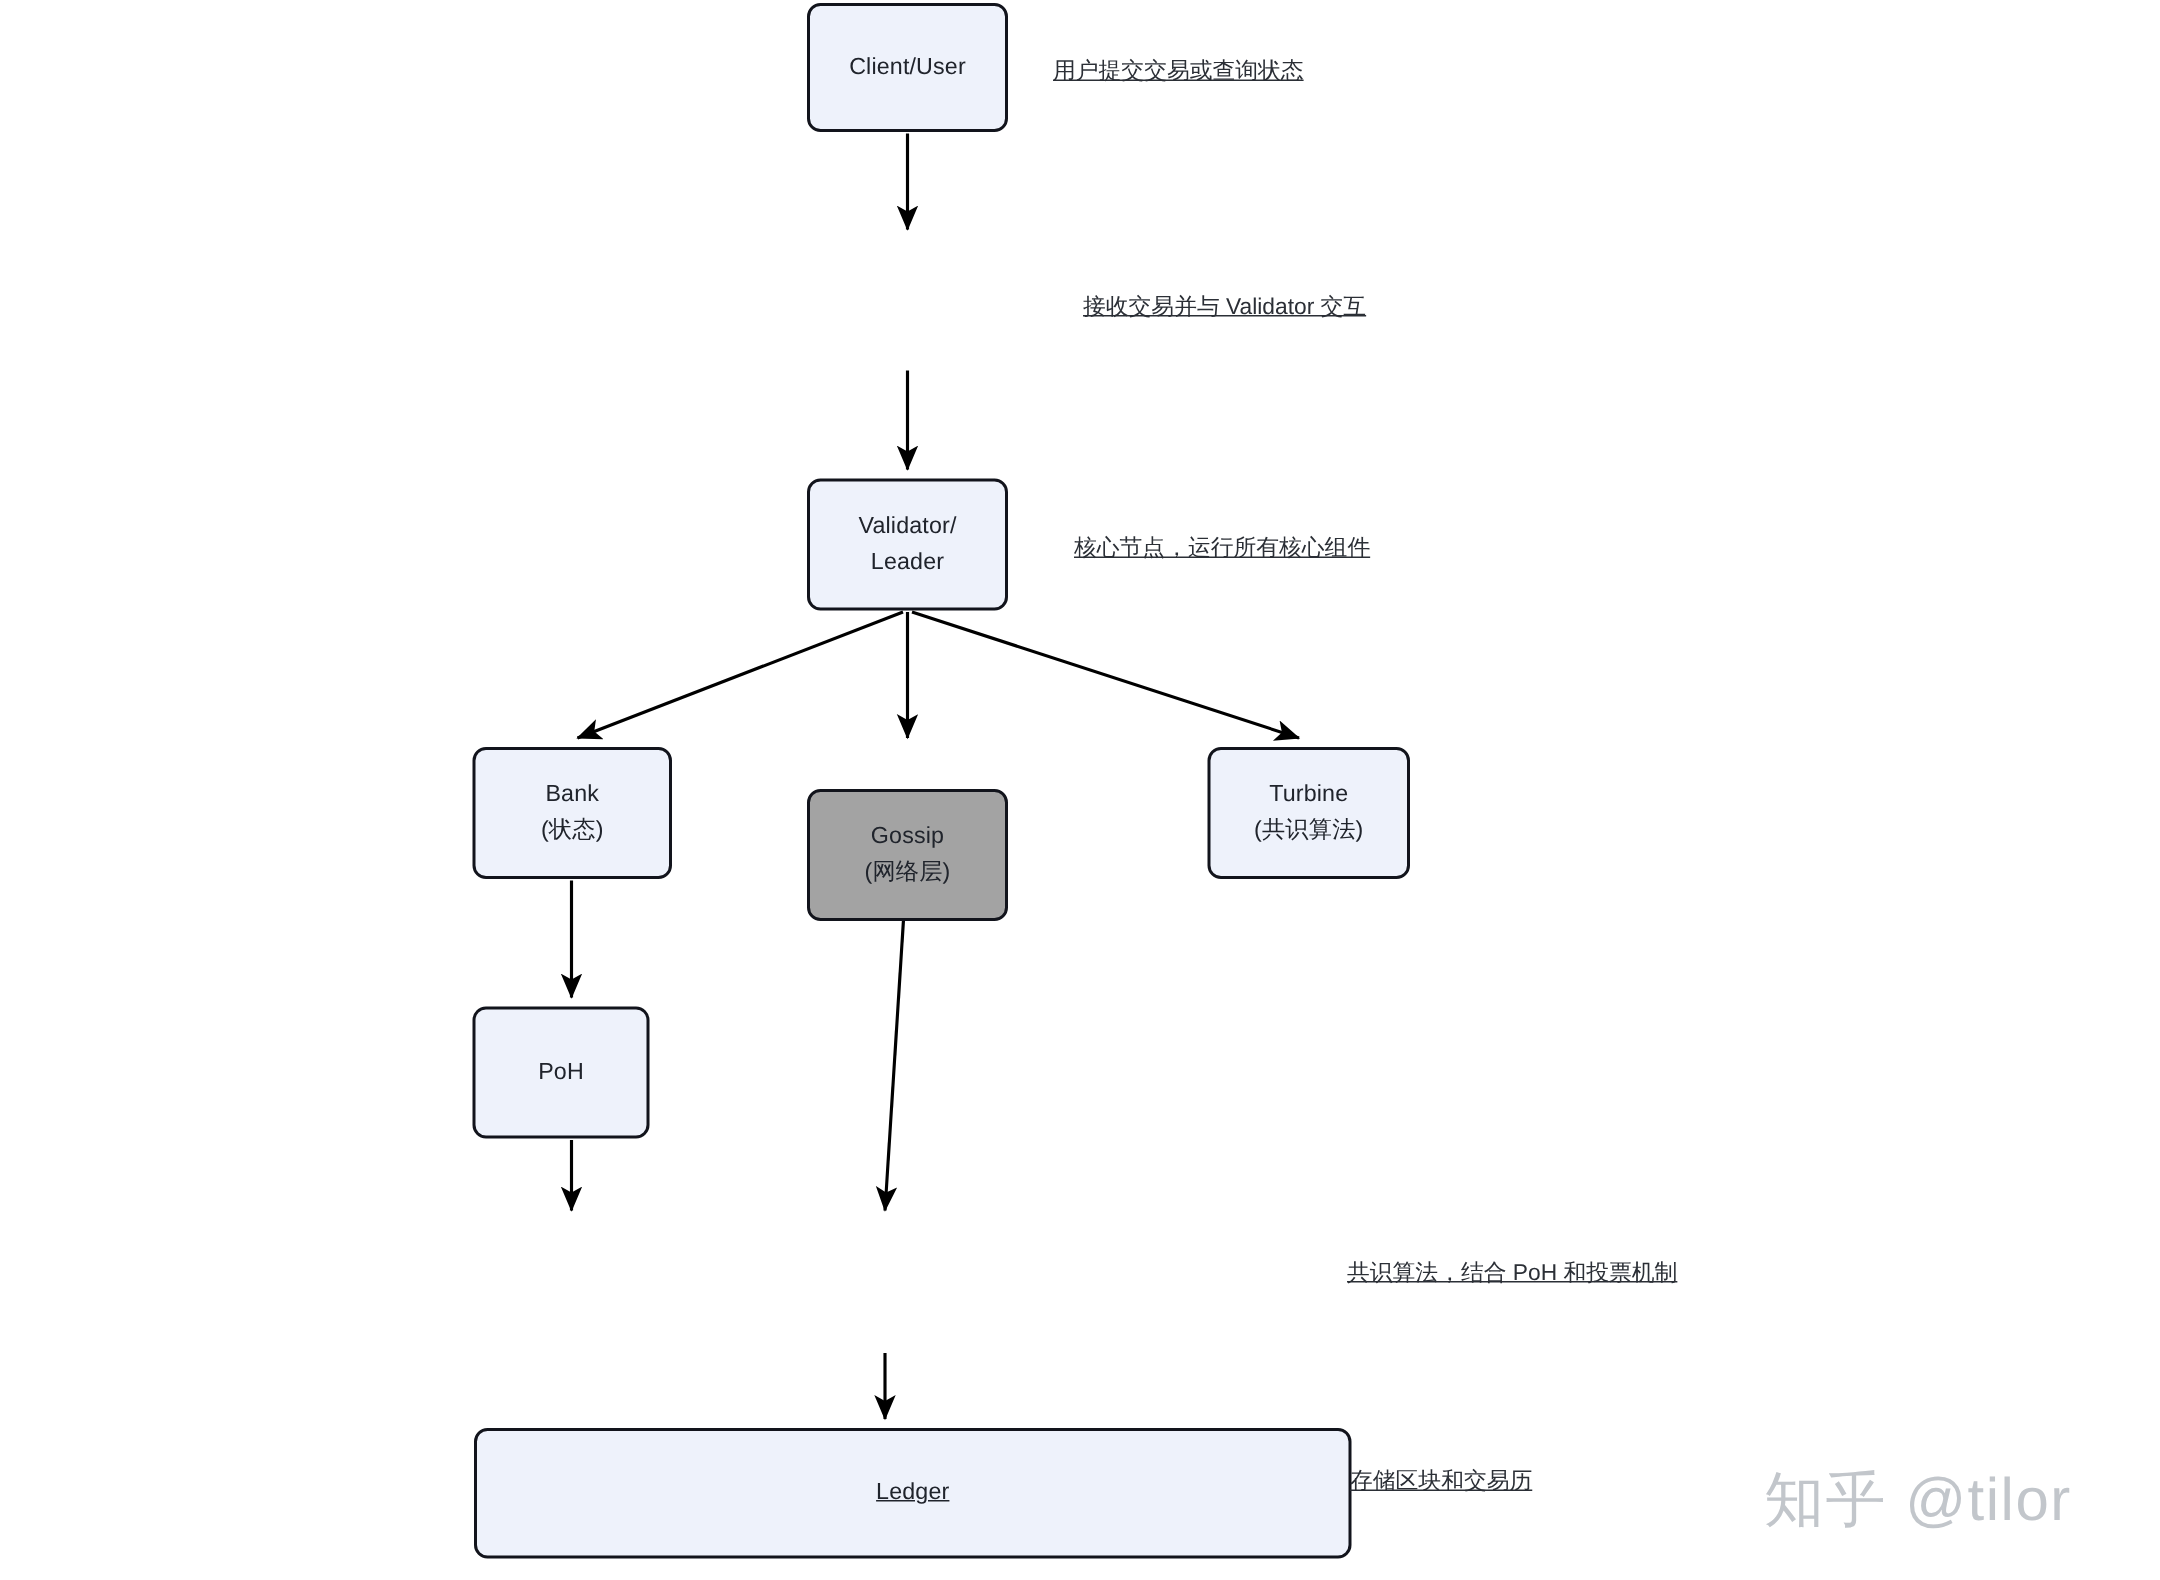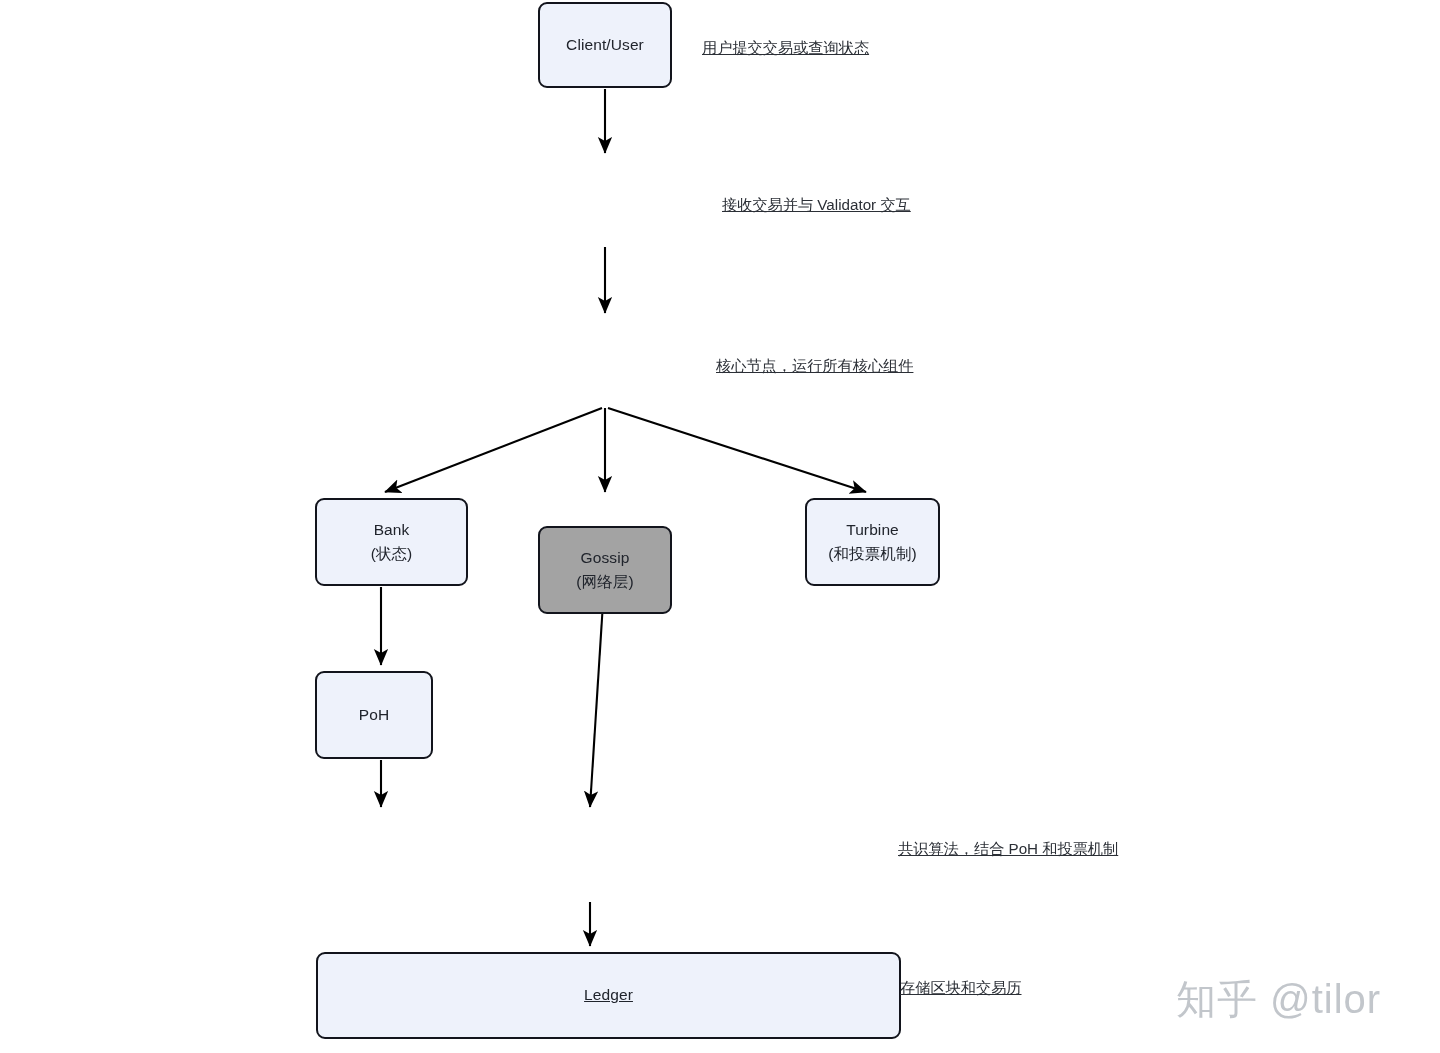--- a/index.html
+++ b/index.html
@@ -108,34 +108,38 @@
       <line x1="590" y1="902" x2="590" y2="946" stroke="#000000" stroke-width="2.1" marker-end="url(#arrowhead)"></line>
     </g>
   </svg>
 
   <div class="node" style="left: 538px; top: 2px; width: 134px; height: 86px; background: rgb(238, 242, 251); border-color: rgb(18, 20, 28);">
     <span>Client/User</span>
 
   </div>
 
 
+  <div class="node" style="left: 538px; top: 319px; width: 134px; height: 88px; background: rgb(238, 242, 251); border-color: rgb(18, 20, 28);">
+    <span>Validator/</span>
+    <span class="line2">Leader</span>
+  </div>
 
-  <div class="node" style="left: 315px; top: 498px; width: 153px; height: 88px; background: rgb(238, 242, 251); border-color: rgb(18, 20, 28);">
+  <div class="node" style="left: 315px; top: 498px; width: 133px; height: 88px; background: rgb(238, 242, 251); border-color: rgb(18, 20, 28);">
     <span>Bank</span>
     <span class="line2">(状态)</span>
   </div>
 
   <div class="node" style="left: 538px; top: 526px; width: 134px; height: 88px; background: #a3a3a3; border-color: rgb(18, 20, 28);">
     <span>Gossip</span>
     <span class="line2">(网络层)</span>
   </div>
 
   <div class="node" style="left: 805px; top: 498px; width: 135px; height: 88px; background: rgb(238, 242, 251); border-color: rgb(18, 20, 28);">
     <span>Turbine</span>
-    <span class="line2">(和投票机制)</span>
+    <span class="line2">(共识算法)</span>
   </div>
 
   <div class="node" style="left: 315px; top: 671px; width: 118px; height: 88px; background: rgb(238, 242, 251); border-color: rgb(18, 20, 28);">
     <span>PoH</span>
 
   </div>
 
 
   <div class="node" style="left: 316px; top: 952px; width: 585px; height: 87px; background: rgb(238, 242, 251); border-color: rgb(18, 20, 28); text-decoration: underline;">
     <span>Ledger</span>

